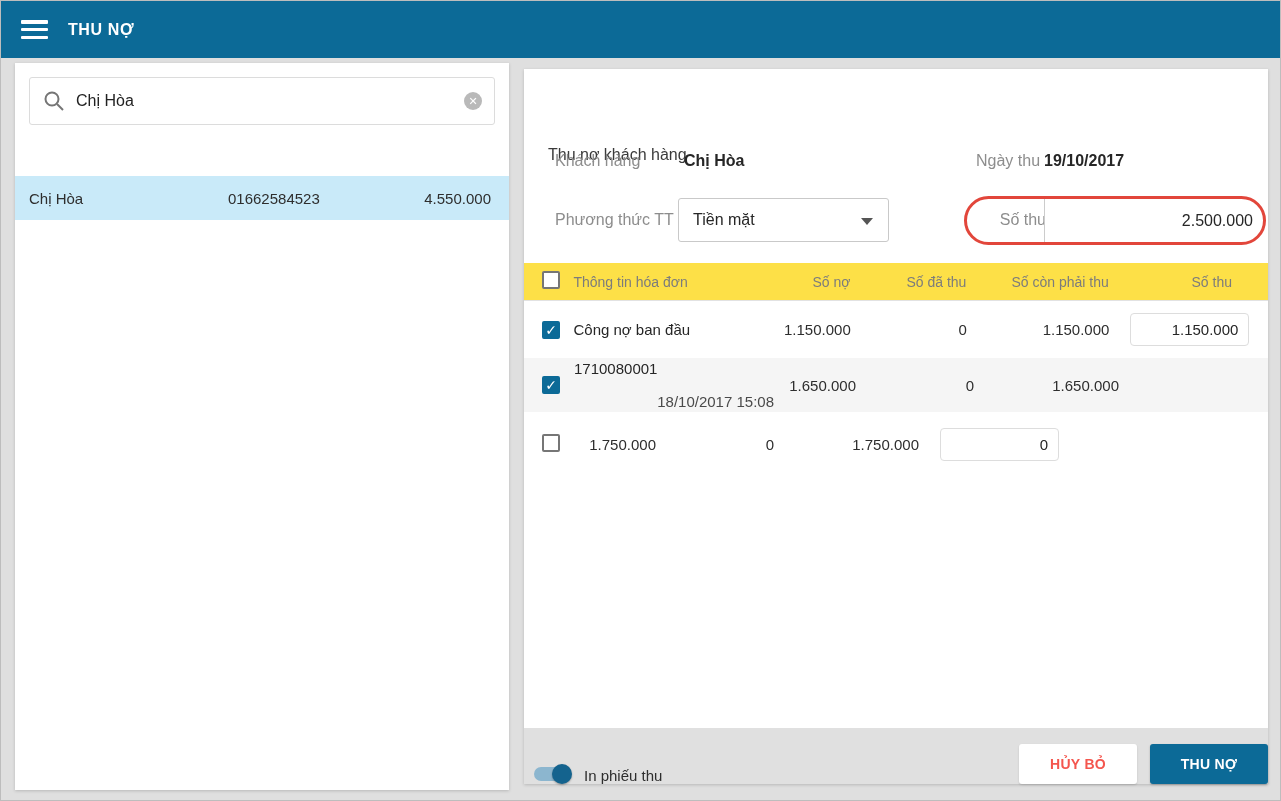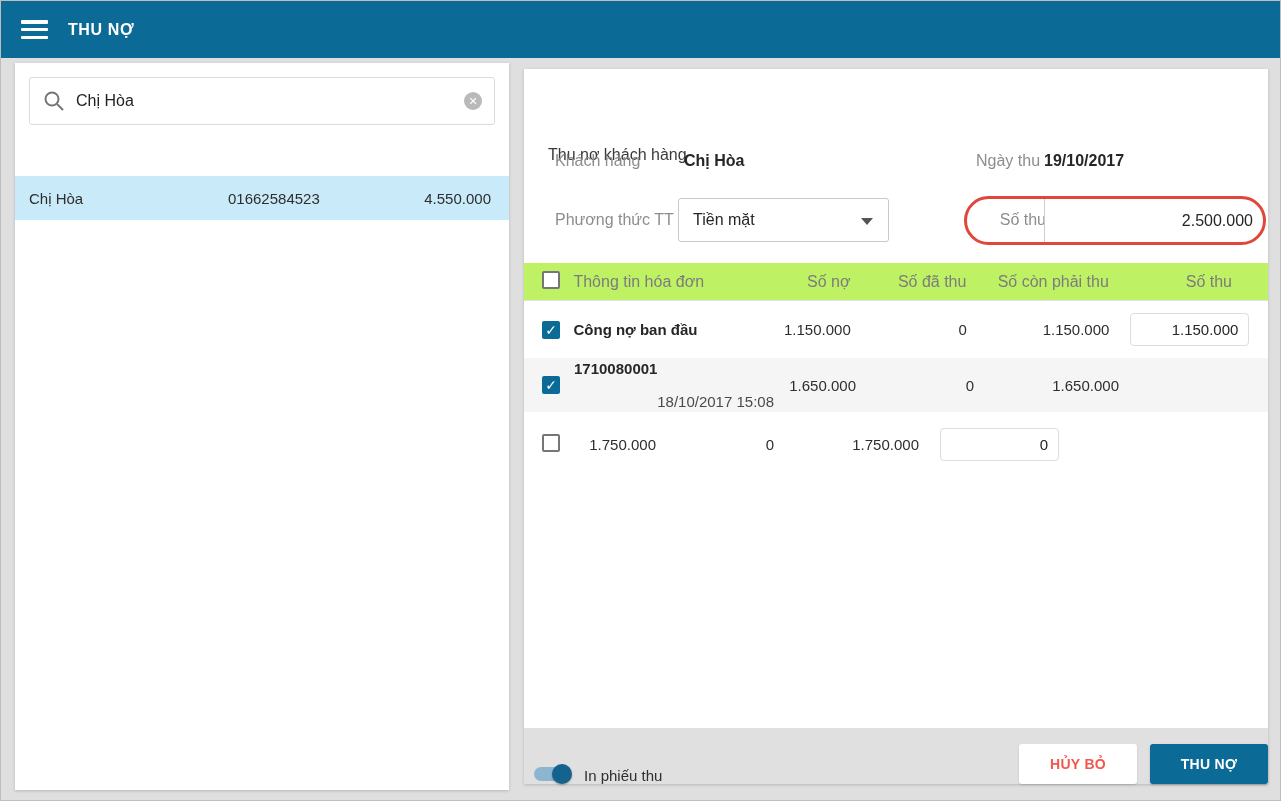--- a/index.html
+++ b/index.html
@@ -86,36 +86,36 @@
     font-size:16px; color:#262626; text-align:right; padding-right:8px; font-family:inherit;
   }
   .red-oval {
     position:absolute; left:440px; top:-24px; width:302px; height:49px;
     border:3px solid #e2463b; border-radius:25px; pointer-events:none; z-index:5;
   }
 
   
   .inv-table { position:absolute; left:0; top:194px; width:100%; }
   .inv-hrow {
-    height:38px; background:#bef264; border-bottom:1px solid #e2e2e2;
+    height:38px; background:#fde047; border-bottom:1px solid #e2e2e2;
     display:flex; align-items:center; padding-left:18px;
-    color:#7c7c7c; font-size:16px;
+    color:#7c7c7c; font-size:14px;
   }
   .inv-row { display:flex; align-items:center; padding-left:18px; font-size:15px; color:#2e2e2e; }
   .inv-row.r1 { height:57px; }
   .inv-row.r2 { height:54px; background:#f5f5f5; }
   .inv-row.r3 { height:65px; }
   .col-check { width:32px; }
   .col-info  { width:200px; }
   .col-debt  { width:82px;  text-align:right; }
   .col-coll  { width:118px; text-align:right; }
   .col-rem   { width:145px; text-align:right; }
   .col-amt   { width:140px; margin-left:21px; }
   .inv-hrow .col-amt { text-align:right; padding-right:36px; }
-  .inv-title { font-weight:bold; color:#262626; }
+  .inv-title { font-weight:normal; color:#262626; }
   .inv-date  { color:#4a4a4a; margin-top:16px;text-align:right; }
   .inv-date:empty { display:none; }
   .amt-box {
     width:119px; height:33px; border:1px solid #ddd; border-radius:4px; background:#fff;
     font-size:15px; color:#262626; text-align:right; padding-right:10px; outline:none; font-family:inherit;
   }
 
   
   .cb {
     width:18px; height:18px; border:2px solid #767676; border-radius:2px;

